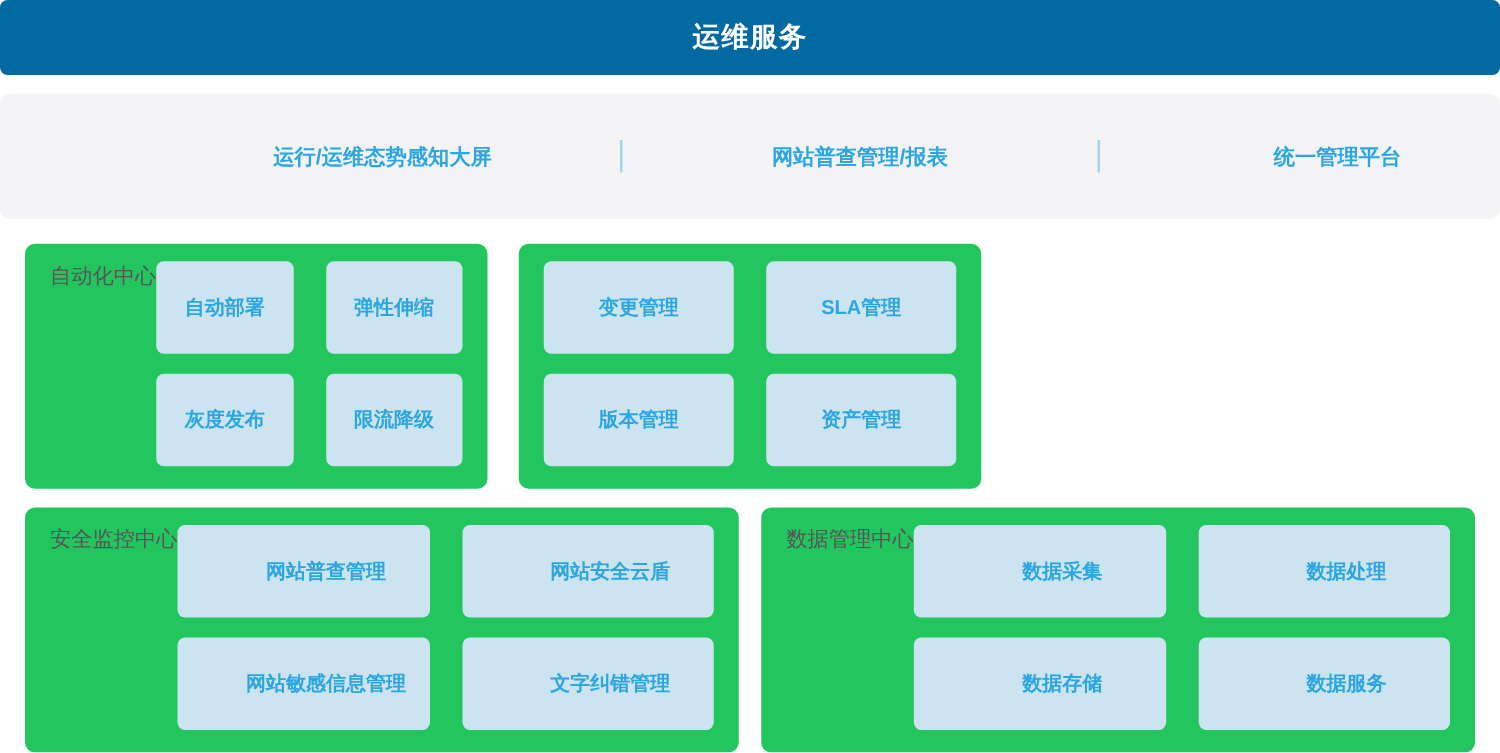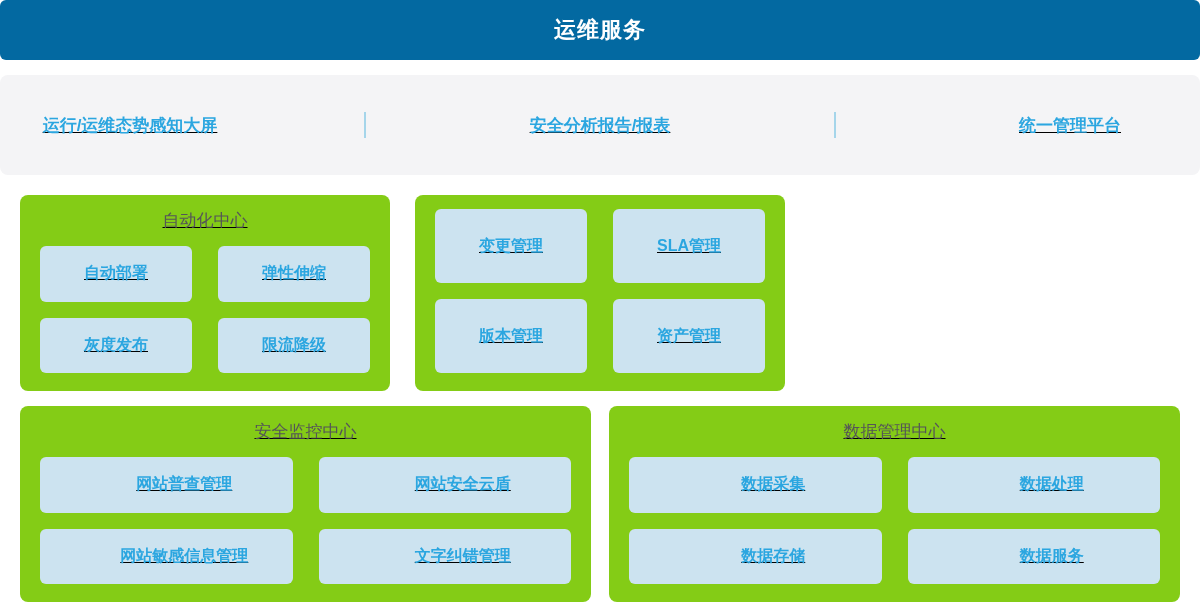--- a/index.html
+++ b/index.html
@@ -54,23 +54,22 @@
   }
   .mgmt-title {
     font-size: 19px;
     color: #555558;
     font-weight: normal;
     margin-bottom: 14px;
   }
   .mgmt-links {
     display: flex;
     align-items: center;
-    justify-content: space-between;
+    justify-content: flex-end;
     width: 100%;
-    text-decoration: underline;
   }
   .mgmt-link {
     font-size: 17px;
     font-weight: bold;
     color: #2ba6e0;
     text-align: center;
     width: 260px;
   }
   .mgmt-divider {
     width: 2px;
@@ -83,26 +82,25 @@
   
   .row {
     position: absolute;
     left: 20px;
     display: flex;
   }
   .row-upper { top: 195px; width: 1160px; height: 196px; }
   .row-lower { top: 406px; width: 1160px; height: 196px; }
 
   .panel {
-    background: #84cc16;
+    background: #22c55e;
     border-radius: 8px;
     padding: 14px 20px 18px 20px;
     display: flex;
-    flex-direction: column;
-    text-decoration: underline;
+    flex-direction: row;
   }
   .row-upper .panel { width: 370px; }
   .row-upper .panel + .panel { margin-left: 25px; }
   .row-lower .panel { width: 571px; }
   .row-lower .panel + .panel { margin-left: 18px; }
 
   .panel-title {
     font-size: 17px;
     color: #555558;
     text-align: center;
@@ -138,21 +136,21 @@
 <div class="page">
 
   <div class="header-bar">
     <div class="header-title">运维服务</div>
   </div>
 
   <div class="mgmt-band">
     <div class="mgmt-links">
       <div class="mgmt-link">运行/运维态势感知大屏</div>
       <div class="mgmt-divider"></div>
-      <div class="mgmt-link">安全分析报告/报表</div>
+      <div class="mgmt-link">网站普查管理/报表</div>
       <div class="mgmt-divider"></div>
       <div class="mgmt-link">统一管理平台</div>
     </div>
   </div>
 
   <div class="row row-upper">
 
     <div class="panel">
       <div class="panel-title">自动化中心</div>
       <div class="tile-grid">

